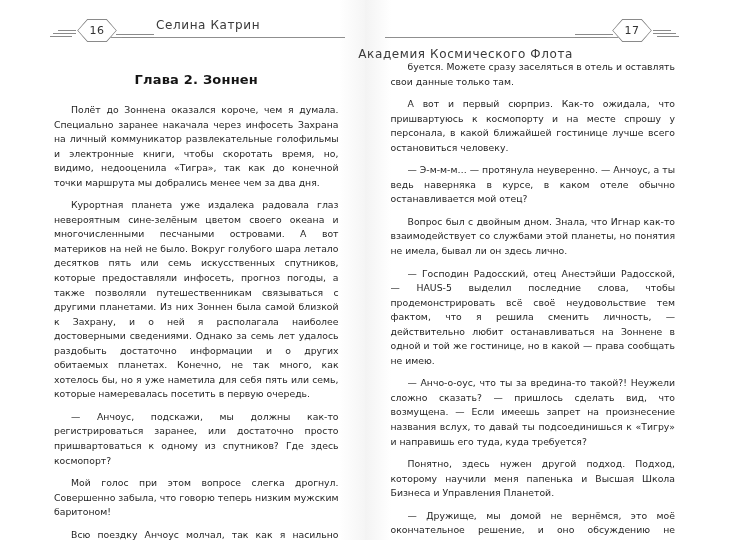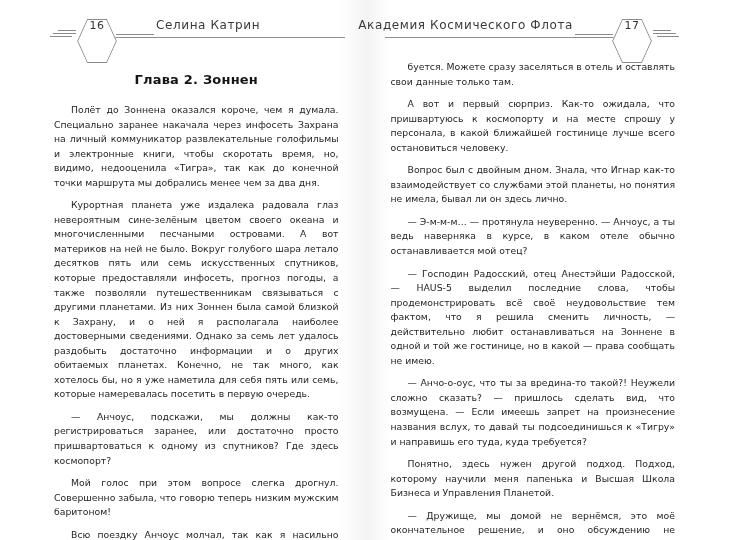--- a/index.html
+++ b/index.html
@@ -59,41 +59,41 @@
   .runhead-title {
     position: absolute;
     top: 18px;
     font-family: "DejaVu Sans", sans-serif;
     font-size: 12px;
     letter-spacing: 0.6px;
     color: #3a3a3a;
     white-space: nowrap;
   }
   .page-left .runhead-title { left: 110px; }
-  .page-right .runhead-title { right: 110px; }
+  .page-right .runhead-title { right: 110px; margin-top: 29px; }
 
   
   .folio-wrap {
     position: absolute;
     top: 19px;
     width: 40px;
     height: 36px;
   }
   .page-left .folio-wrap { left: 31px; }
   .page-right .folio-wrap { right: 31px; }
 
   .hexagon {
     position: absolute;
     left: 0; top: 0;
     width: 40px;
-    height: 44px;
+    height: 23px;
     background: #ffffff;
     clip-path: polygon(25% 0%, 75% 0%, 100% 50%, 75% 100%, 25% 100%, 0% 50%);
     display: flex;
-    align-items: flex-start;
+    align-items: center;
     justify-content: center;
   }
   .hexagon::before {
     content: "";
     position: absolute;
     left: 0; top: 0; right: 0; bottom: 0;
     background: #8a8a8a;
     clip-path: polygon(25% 0%, 75% 0%, 100% 50%, 75% 100%, 25% 100%, 0% 50%);
     z-index: 0;
   }
@@ -246,22 +246,22 @@
         <i></i>
           <i></i>
       </div>
 
       <div class="runhead-title">Академия Космического Флота</div>
     </div>
 
     <div class="body-text">
       <p>буется. Можете сразу заселяться в отель и оставлять свои данные только там.</p>
       <p>А вот и первый сюрприз. Как-то ожидала, что пришвартуюсь к космопорту и на месте спрошу у персонала, в какой ближайшей гостинице лучше всего остановиться человеку.</p>
+      <p>— Э-м-м-м… — протянула неуверенно. — Анчоус, а ты ведь наверняка в курсе, в каком отеле обычно останавливается мой отец?</p>
       <p>Вопрос был с двойным дном. Знала, что Игнар как-то взаимодействует со службами этой планеты, но понятия не имела, бывал ли он здесь лично.</p>
-      <p>— Э-м-м-м… — протянула неуверенно. — Анчоус, а ты ведь наверняка в курсе, в каком отеле обычно останавливается мой отец?</p>
       <p>— Господин Радосский, отец Анестэйши Радосской, — HAUS-5 выделил последние слова, чтобы продемонстрировать всё своё неудовольствие тем фактом, что я решила сменить личность, — действительно любит останавливаться на Зоннене в одной и той же гостинице, но в какой — права сообщать не имею.</p>
       <p>— Анчо-о-оус, что ты за вредина-то такой?! Неужели сложно сказать? — пришлось сделать вид, что возмущена. — Если имеешь запрет на произнесение названия вслух, то давай ты подсоединишься к «Тигру» и направишь его туда, куда требуется?</p>
       <p>Понятно, здесь нужен другой подход. Подход, которому научили меня папенька и Высшая Школа Бизнеса и Управления Планетой.</p>
       <p>— Дружище, мы домой не вернёмся, это моё окончательное решение, и оно обсуждению не подлежит. Если ты сейчас же не направишь «Тигра» к тому отелю, где обычно проживает мой отец, то я заселюсь в первый попавшийся. И на твоей совести будет, если он окажется непригодным для человека. Например, я отравлюсь местной кухней.</p>
 
     </div>
   </div>
 
 </div>
 

